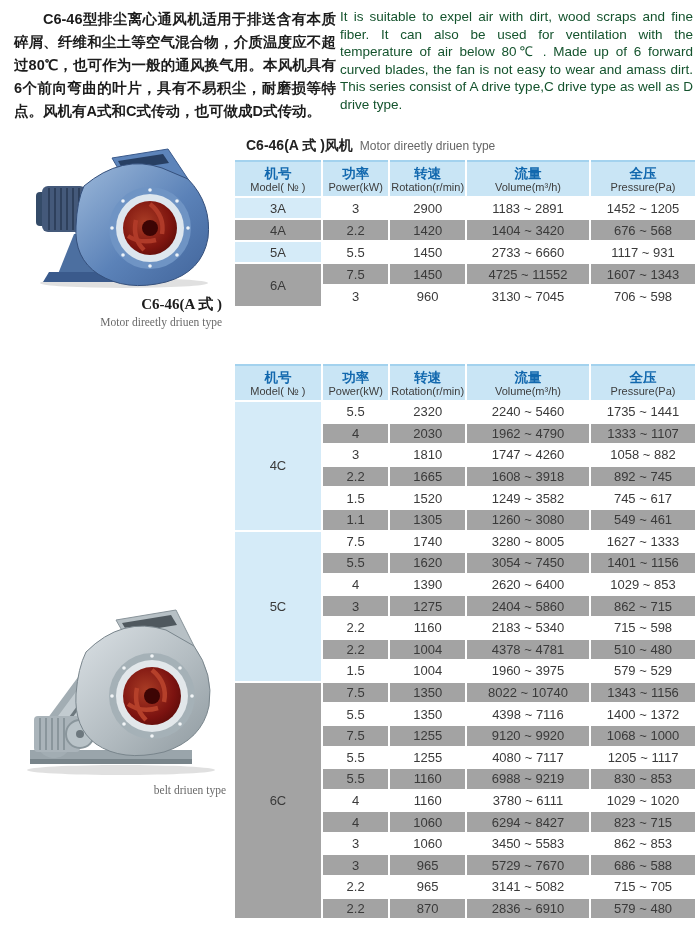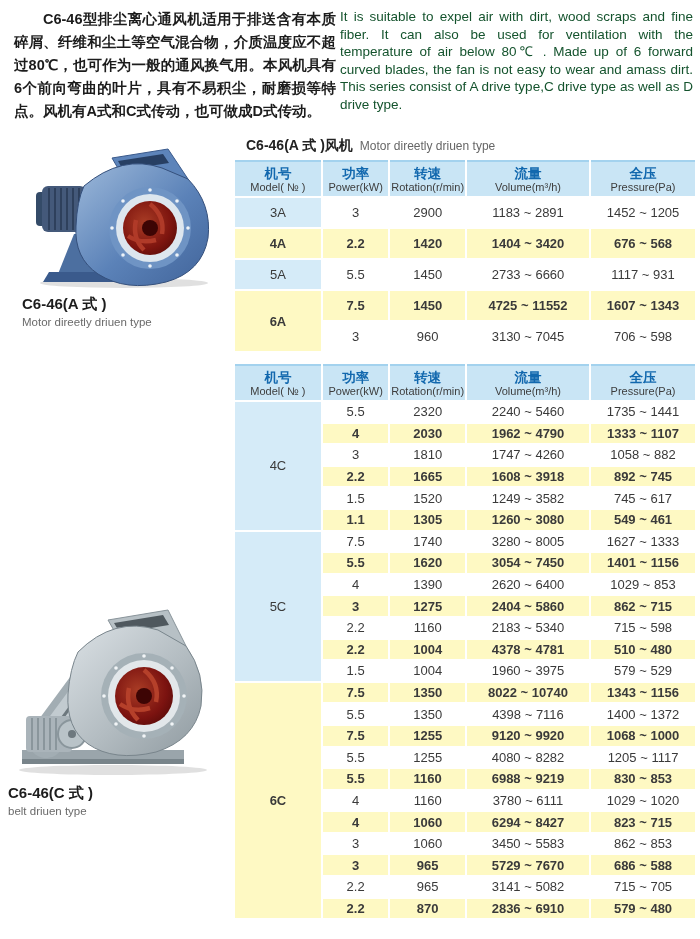--- a/index.html
+++ b/index.html
@@ -16,21 +16,21 @@
     font-size:14.5px; line-height:23px; font-weight:bold; color:#1c1c1c;
     text-align:justify; text-indent:2em;
   }
   .intro-en {
     position:absolute; left:340px; top:8px; width:353px;
     font-size:13.5px; line-height:17.5px; color:#14532d;
     text-align:justify;
   }
 
   
-  .figure { position:absolute; text-align:left; }
+  .figure { position:absolute; text-align:right;font-family:Liberation Serif, serif; }
   .figure-a { left:22px; top:146px; width:200px; }
   .figure-c { left:8px;  top:600px; width:218px; }
   .fig-caption-main { font-size:15px; font-weight:bold; color:#1c1c1c; margin-top:2px; }
   .fig-caption-sub  { font-size:11.5px; color:#6a6a6a; margin-top:2px; }
 
   
   .tbl-section { position:absolute; left:233px; width:464px; }
   .tbl-section-a { top:136px; }
   .tbl-section-c { top:362px; }
   .tbl-title { height:18px; margin-bottom:4px; white-space:nowrap; }
@@ -51,23 +51,23 @@
     background:#c9e5f5; height:36px; vertical-align:middle;
     border-top:2px solid #a3d2ee; font-weight:normal;
   }
   .h-cn { font-size:13.5px; font-weight:bold; color:#1268ae; line-height:15px; }
   .h-en { font-size:11px; color:#3d3d3d; line-height:12px; }
 
   table.spec td {
     text-align:center; vertical-align:middle;
     font-size:13px; color:#3a3a3a; background:#ffffff;
   }
-  table.tbl-a td { height:29px; }
+  table.tbl-a td { height:20px; }
   table.tbl-c td { height:19.6px; }
-  table.spec tr.zebra td { background:#fef9c3;font-weight:bold; }
+  table.spec tr.zebra td { background:#a3a3a3; }
   table.spec td.model-cell { background:#d5ebf8; }
 </style>
 </head>
 <body>
 
 <div class="page">
 
   <p class="intro-cn">C6-46型排尘离心通风机适用于排送含有本质碎屑、纤维和尘土等空气混合物，介质温度应不超过80℃，也可作为一般的通风换气用。本风机具有6个前向弯曲的叶片，具有不易积尘，耐磨损等特点。风机有A式和C式传动，也可做成D式传动。</p>
   <p class="intro-en">It is suitable to expel air with dirt, wood scraps and fine fiber. It can also be used for ventilation with the temperature of air below 80℃ . Made up of 6 forward curved blades, the fan is not easy to wear and amass dirt. This series consist of A drive type,C drive type as well as D drive type.</p>
 
@@ -182,21 +182,20 @@
           <circle cx="108" cy="68" r="1.8"></circle>
       </g>
       <circle cx="136" cy="96" r="29" fill="url(#gCr)"></circle>
       <g stroke="#b5402a" stroke-width="4.5" fill="none">
         <path d="M 136,70 Q 152,83 148,102"></path>
         <path d="M 112,104 Q 125,113 142,108"></path>
         <path d="M 130,120 Q 117,107 121,88"></path>
       </g>
       <circle cx="136" cy="96" r="8" fill="#3d0504"></circle>
     </svg>
-    <div class="fig-caption-main">C6-46(C 式 )</div>
     <div class="fig-caption-sub">belt driuen type</div>
   </div>
 
   <div class="tbl-section tbl-section-a">
     <div class="tbl-title">
       <span class="tbl-title-cn">C6-46(A 式 )风机</span><span class="tbl-title-en">Motor direetly driuen type</span>
     </div>
     <table class="spec tbl-a">
       <colgroup>
         <col class="c-model">
@@ -397,21 +396,21 @@
           </tr>
           <tr class="zebra">
             <td>7.5</td>
             <td>1255</td>
             <td>9120 ~ 9920</td>
             <td>1068 ~ 1000</td>
           </tr>
           <tr>
             <td>5.5</td>
             <td>1255</td>
-            <td>4080 ~ 8282</td>
+            <td>4080 ~ 7117</td>
             <td>1205 ~ 1117</td>
           </tr>
           <tr class="zebra">
             <td>5.5</td>
             <td>1160</td>
             <td>6988 ~ 9219</td>
             <td>830 ~ 853</td>
           </tr>
           <tr>
             <td>4</td>

